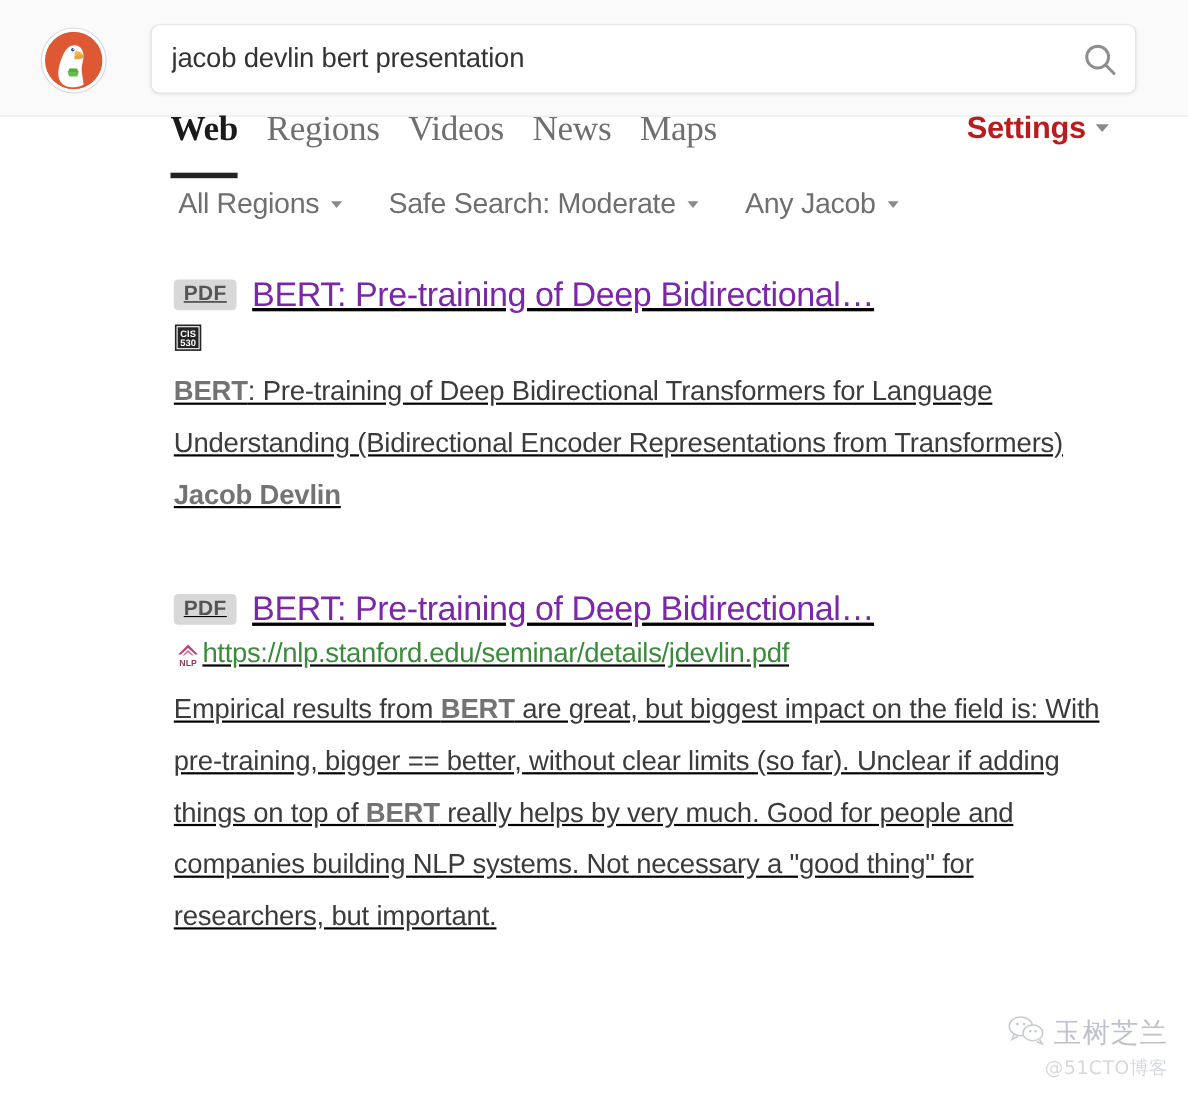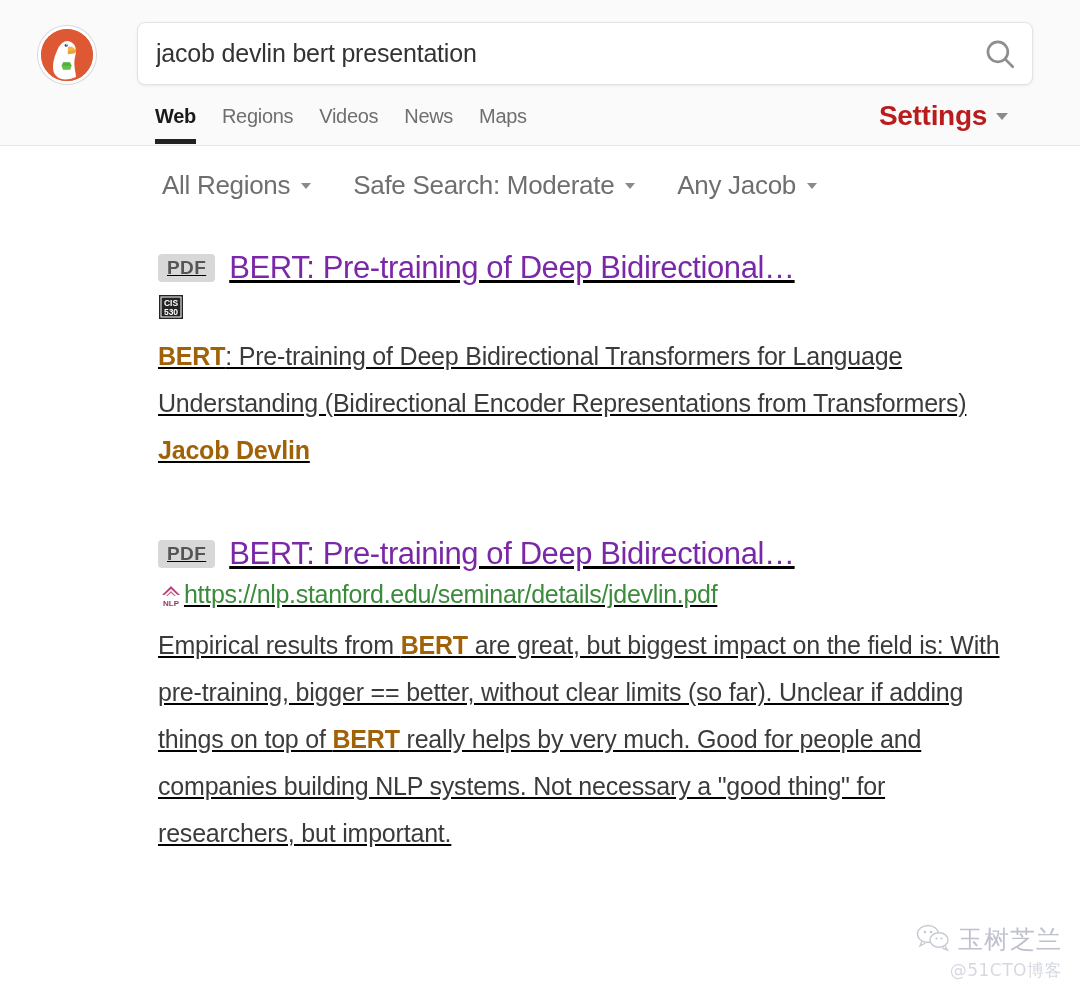--- a/index.html
+++ b/index.html
@@ -16,21 +16,21 @@
     background: #ffffff;
     position: relative;
     -webkit-font-smoothing: antialiased;
   }
 
   
   .header {
     position: absolute;
     top: 0; left: 0;
     width: 1080px;
-    height: 146px;
+    height: 106px;
     background: #fafafa;
     border-bottom: 1px solid #e8e8e8;
   }
 
   .logo {
     position: absolute;
     left: 38px;
     top: 26px;
     width: 58px;
     height: 58px;
@@ -89,26 +89,27 @@
   .tabs {
     position: absolute;
     left: 155px;
     top: 98px;
     display: flex;
     align-items: flex-start;
     gap: 26px;
   }
   .tab {
     position: relative;
-    font-size: 20px;
+    font-size: 32px;
     color: #6f6f6f;
     cursor: pointer;
     line-height: 36px;
     letter-spacing: -0.3px;
-    padding-bottom: 10px;
+    padding-bottom: 28px;
+    font-family: Liberation Serif, serif;
   }
   .tab.active {
     color: #1a1a1a;
     font-weight: bold;
   }
   .tab.active::after {
     content: "";
     position: absolute;
     left: 0; right: 0;
     bottom: 0;
@@ -222,21 +223,21 @@
     cursor: pointer;
   }
 
   .result-snippet {
     font-size: 25px;
     line-height: 47px;
     color: #3b3b3b;
     letter-spacing: -0.2px;
     max-width: 868px;
   }
-  .result-snippet b { font-weight: bold; color: #a16207; }
+  .result-snippet b { font-weight: bold; color: #737373; }
 
   
   .watermark {
     position: absolute;
     right: 18px;
     bottom: 12px;
     text-align: right;
     opacity: 0.55;
     pointer-events: none;
     user-select: none;

